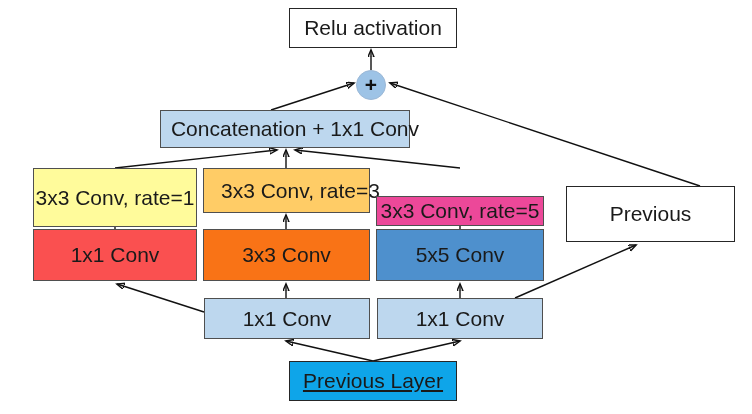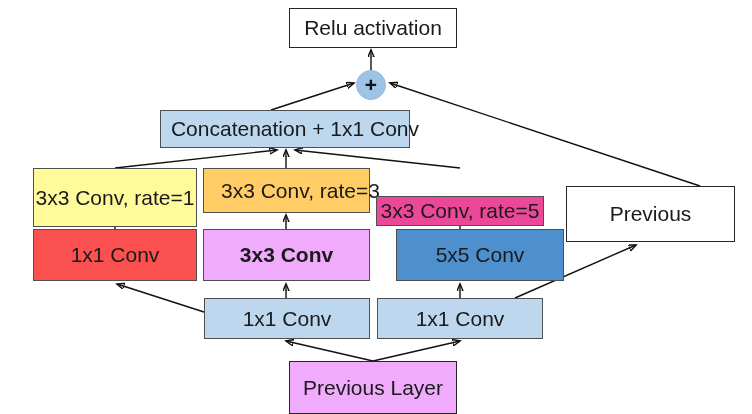--- a/index.html
+++ b/index.html
@@ -121,37 +121,37 @@
   </div>
 
   <div class="node shaded" style="left:376px; top:168px; width:168px; height:30px; background:#ec4899;margin-top:28px;">
     <span>3x3 Conv, rate=5</span>
   </div>
 
   <div class="node shaded" style="left:33px; top:229px; width:164px; height:52px; background:#fa5050;">
     <span>1x1 Conv</span>
   </div>
 
-  <div class="node shaded" style="left:203px; top:229px; width:167px; height:52px; background:#f0abfc;font-weight:bold;">
+  <div class="node shaded" style="left:203px; top:229px; width:167px; height:52px; background:#f97316;">
     <span>3x3 Conv</span>
   </div>
 
-  <div class="node shaded" style="left:376px; top:229px; width:168px; height:52px; background:#4e90cd;margin-left:20px;">
+  <div class="node shaded" style="left:376px; top:229px; width:168px; height:52px; background:#4e90cd;">
     <span>5x5 Conv</span>
   </div>
 
   <div class="node plain" style="left:566px; top:186px; width:169px; height:56px; background:#ffffff;">
     <span>Previous</span>
   </div>
 
   <div class="node shaded" style="left:204px; top:298px; width:166px; height:41px; background:#bdd7ee;">
     <span>1x1 Conv</span>
   </div>
 
   <div class="node shaded" style="left:377px; top:298px; width:166px; height:41px; background:#bdd7ee;">
     <span>1x1 Conv</span>
   </div>
 
-  <div class="node plain" style="left:289px; top:361px; width:168px; height:53px; background:#f0abfc;">
+  <div class="node plain" style="left:289px; top:361px; width:168px; height:40px; background:#0ea5e9;text-decoration:underline;">
     <span>Previous Layer</span>
   </div>
 
 </div>
 
 </body></html>

